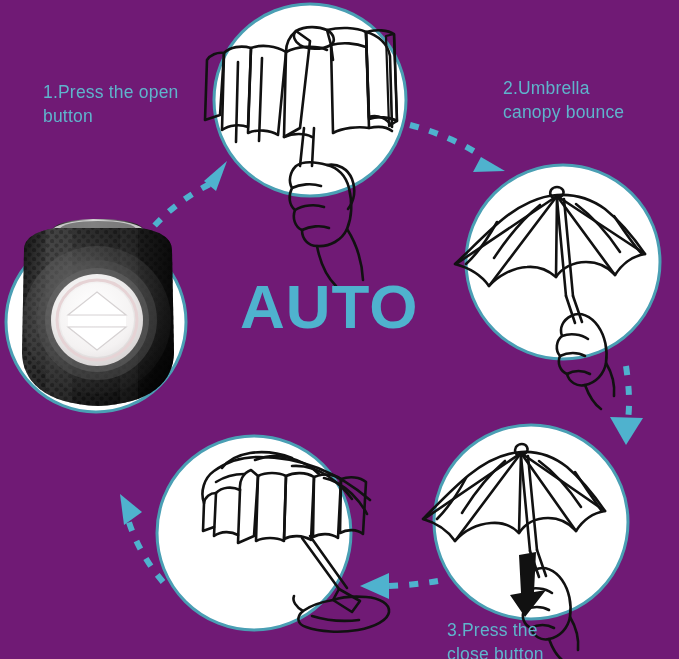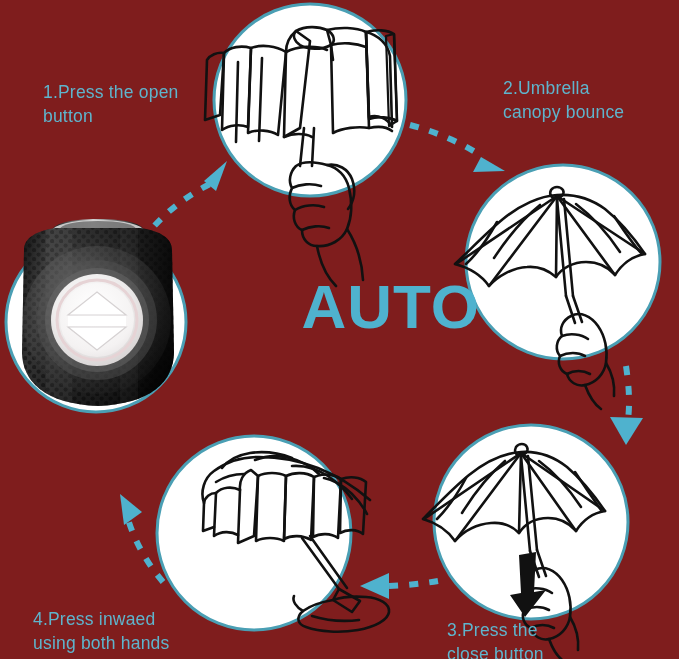--- a/index.html
+++ b/index.html
@@ -7,21 +7,21 @@
     padding: 0;
     background: #ffffff;
   }
   body {
     font-family: "Liberation Sans", sans-serif;
   }
   #infographic {
     position: relative;
     width: 679px;
     height: 659px;
-    background: #7f1d1d;
+    background: #701a75;
     overflow: hidden;
   }
   .layer {
     position: absolute;
     left: 0;
     top: 0;
     width: 679px;
     height: 659px;
   }
   .step-label {
@@ -37,21 +37,21 @@
   #label-1 { left: 43px;  top: 80px;  width: 175px; }
   #label-2 { left: 503px; top: 76px;  width: 180px; }
   #label-3 { left: 447px; top: 618px; width: 170px; }
   #label-4 { left: 33px;  top: 607px; width: 200px; }
 
   .center-text {
     position: absolute;
     left: 240px;
     top: 276px;
     width: 240px;
-    text-align: right;
+    text-align: left;
     user-select: none;
   }
   .center-title {
     color: #4FB2CE;
     font-family: "Liberation Sans", sans-serif;
     font-size: 62px;
     font-weight: bold;
     letter-spacing: 1px;
     line-height: 62px;
     display: block;
@@ -367,20 +367,18 @@
       <rect x="68" y="316" width="58" height="10" fill="#ffffff"></rect>
     </g>
   </svg>
 
   <div class="step-label" id="label-1">1.Press the open
 button</div>
   <div class="step-label" id="label-2">2.Umbrella
 canopy bounce</div>
   <div class="step-label" id="label-3">3.Press the
 close button</div>
-  <div class="step-label" id="label-4">4.Press inwaed
-using both hands</div>
 
   <div class="center-text">
     <span class="center-title">AUTO</span>
   </div>
 
 </div>
 
 </body></html>

